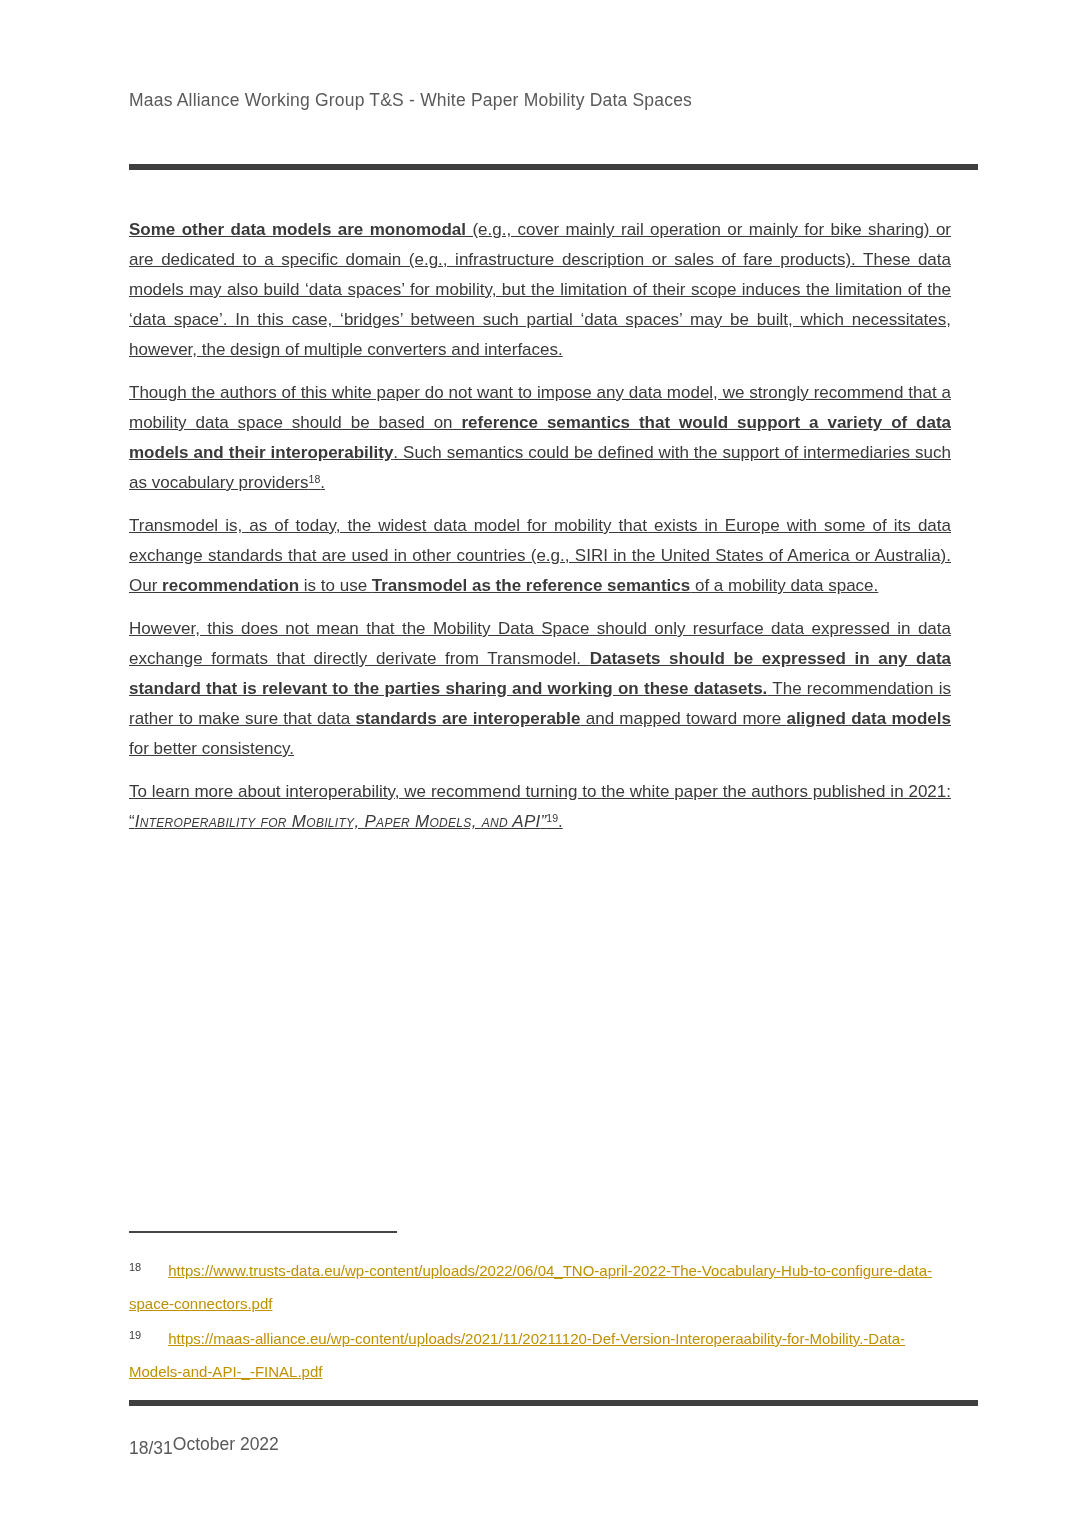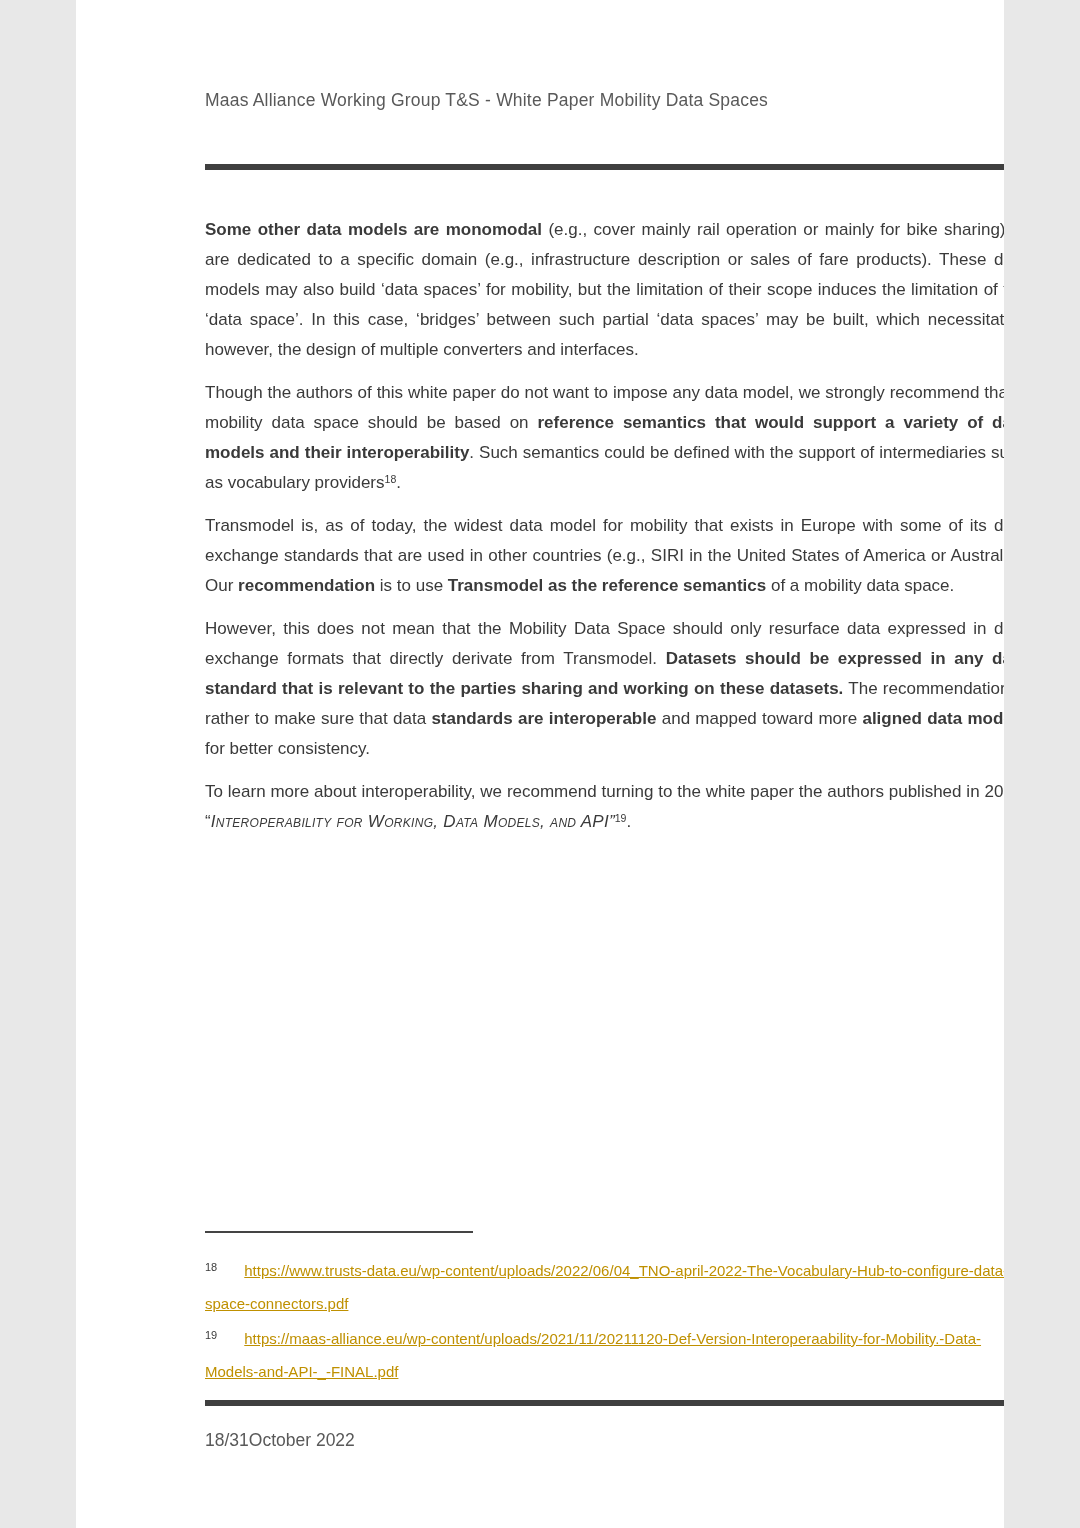--- a/index.html
+++ b/index.html
@@ -1,19 +1,19 @@
 <!DOCTYPE html>
 <html style="--link: #BF9000; --body_text: #3A3A3A; --muted_text: #595959; --footer_text: #262626; --rule: #3F3F3F;"><head>
 <meta charset="utf-8">
 <style>
   * { margin: 0; padding: 0; box-sizing: border-box; }
   html, body { background: #e8e8e8; }
   .page {
     position: relative;
-    width: 928px;
+    width: 1080px;
     height: 1528px;
     background: #ffffff;
     font-family: "Liberation Sans", sans-serif;
     overflow: hidden;
     margin: 0 auto;
   }
   .header-title {
     position: absolute;
     top: 90px;
     left: 129px;
@@ -33,20 +33,21 @@
   .footer-rule { top: 1400px; }
   .body-text {
     position: absolute;
     top: 215px;
     left: 129px;
     width: 822px;
     font-size: 17px;
     line-height: 30px;
     color: var(--body_text, #3a3a3a);
     text-align: justify;
+    text-decoration: underline;
   }
   .para { margin-bottom: 13px; }
   .b { font-weight: 700; }
   .i { font-style: italic; }
   .sc { font-variant: small-caps; letter-spacing: 0.3px; }
   .sup { font-size: 0.62em; position: relative; top: -0.5em; line-height: 0; }
   .footnotes {
     position: absolute;
     top: 1231px;
     left: 129px;
@@ -80,38 +81,38 @@
   .footer {
     position: absolute;
     top: 1430px;
     left: 129px;
     width: 822px;
     display: flex;
     align-items: center;
     font-size: 17.5px;
   }
   .footer-left { flex: 1; color: var(--footer_text, #262626); }
-  .footer-center { flex: 0 0 auto; text-align: center; color: var(--muted_text, #595959); }
+  .footer-center { flex: 0 0 auto; text-align: center; color: var(--muted_text, #595959); margin-top: 8px; }
   .footer-right { flex: 1; text-align: left; padding-right: 43px; color: var(--muted_text, #595959); }
 </style>
 </head>
 <body>
 
 <div class="page">
 
   <div class="header-title">Maas Alliance Working Group T&amp;S - White Paper Mobility Data Spaces</div>
 
   <div class="rule top-rule"></div>
 
   <div class="body-text">
     <p class="para"><span class="b">Some other data models are monomodal</span><span> (e.g., cover mainly rail operation or mainly for bike sharing) or are dedicated to a specific domain (e.g., infrastructure description or sales of fare products).  These data models may also build ‘data spaces’ for mobility, but the limitation of their scope induces the limitation of the ‘data space’. In this case, ‘bridges’ between such partial ‘data spaces’ may be built, which necessitates, however, the design of multiple converters and interfaces.</span></p>
     <p class="para"><span>Though the authors of this white paper do not want to impose any data model, we strongly recommend that a mobility data space should be based on </span><span class="b">reference semantics that would support a variety of data models and their interoperability</span><span>. Such semantics could be defined with the support of intermediaries such as vocabulary providers</span><span class="sup">18</span><span>.</span></p>
     <p class="para"><span>Transmodel is, as of today, the widest data model for mobility that exists in Europe with some of its data exchange standards that are used in other countries (e.g., SIRI in the United States of America or Australia). Our </span><span class="b">recommendation</span><span> is to use </span><span class="b">Transmodel as the reference semantics</span><span> of a mobility data space.</span></p>
     <p class="para"><span>However, this does not mean that the Mobility Data Space should only resurface data expressed in data exchange formats that directly derivate from Transmodel. </span><span class="b">Datasets should be expressed in any data standard that is relevant to the parties sharing and working on these datasets.</span><span> The recommendation is rather to make sure that data </span><span class="b">standards are interoperable</span><span> and mapped toward more </span><span class="b">aligned data models</span><span> for better consistency.</span></p>
-    <p class="para"><span>To learn more about interoperability, we recommend turning to the white paper the authors published in 2021: “</span><span class="i sc">Interoperability for Working, Data Models, and API</span><span class="i">”</span><span class="sup">19</span><span>.</span></p>
+    <p class="para"><span>To learn more about interoperability, we recommend turning to the white paper the authors published in 2021: “</span><span class="i sc">Interoperability for Mobility, Paper Models, and API</span><span class="i">”</span><span class="sup">19</span><span>.</span></p>
   </div>
 
   <div class="footnotes">
     <div class="fn-sep"></div>
     <div class="footnote">
       <span class="fn-num">18</span><a class="fn-link">https://www.trusts-data.eu/wp-content/uploads/2022/06/04_TNO-april-2022-The-Vocabulary-Hub-to-configure-data-space-connectors.pdf</a>
     </div>
     <div class="footnote">
       <span class="fn-num">19</span><a class="fn-link">https://maas-alliance.eu/wp-content/uploads/2021/11/20211120-Def-Version-Interoperaability-for-Mobility.-Data-Models-and-API-_-FINAL.pdf</a>
     </div>

